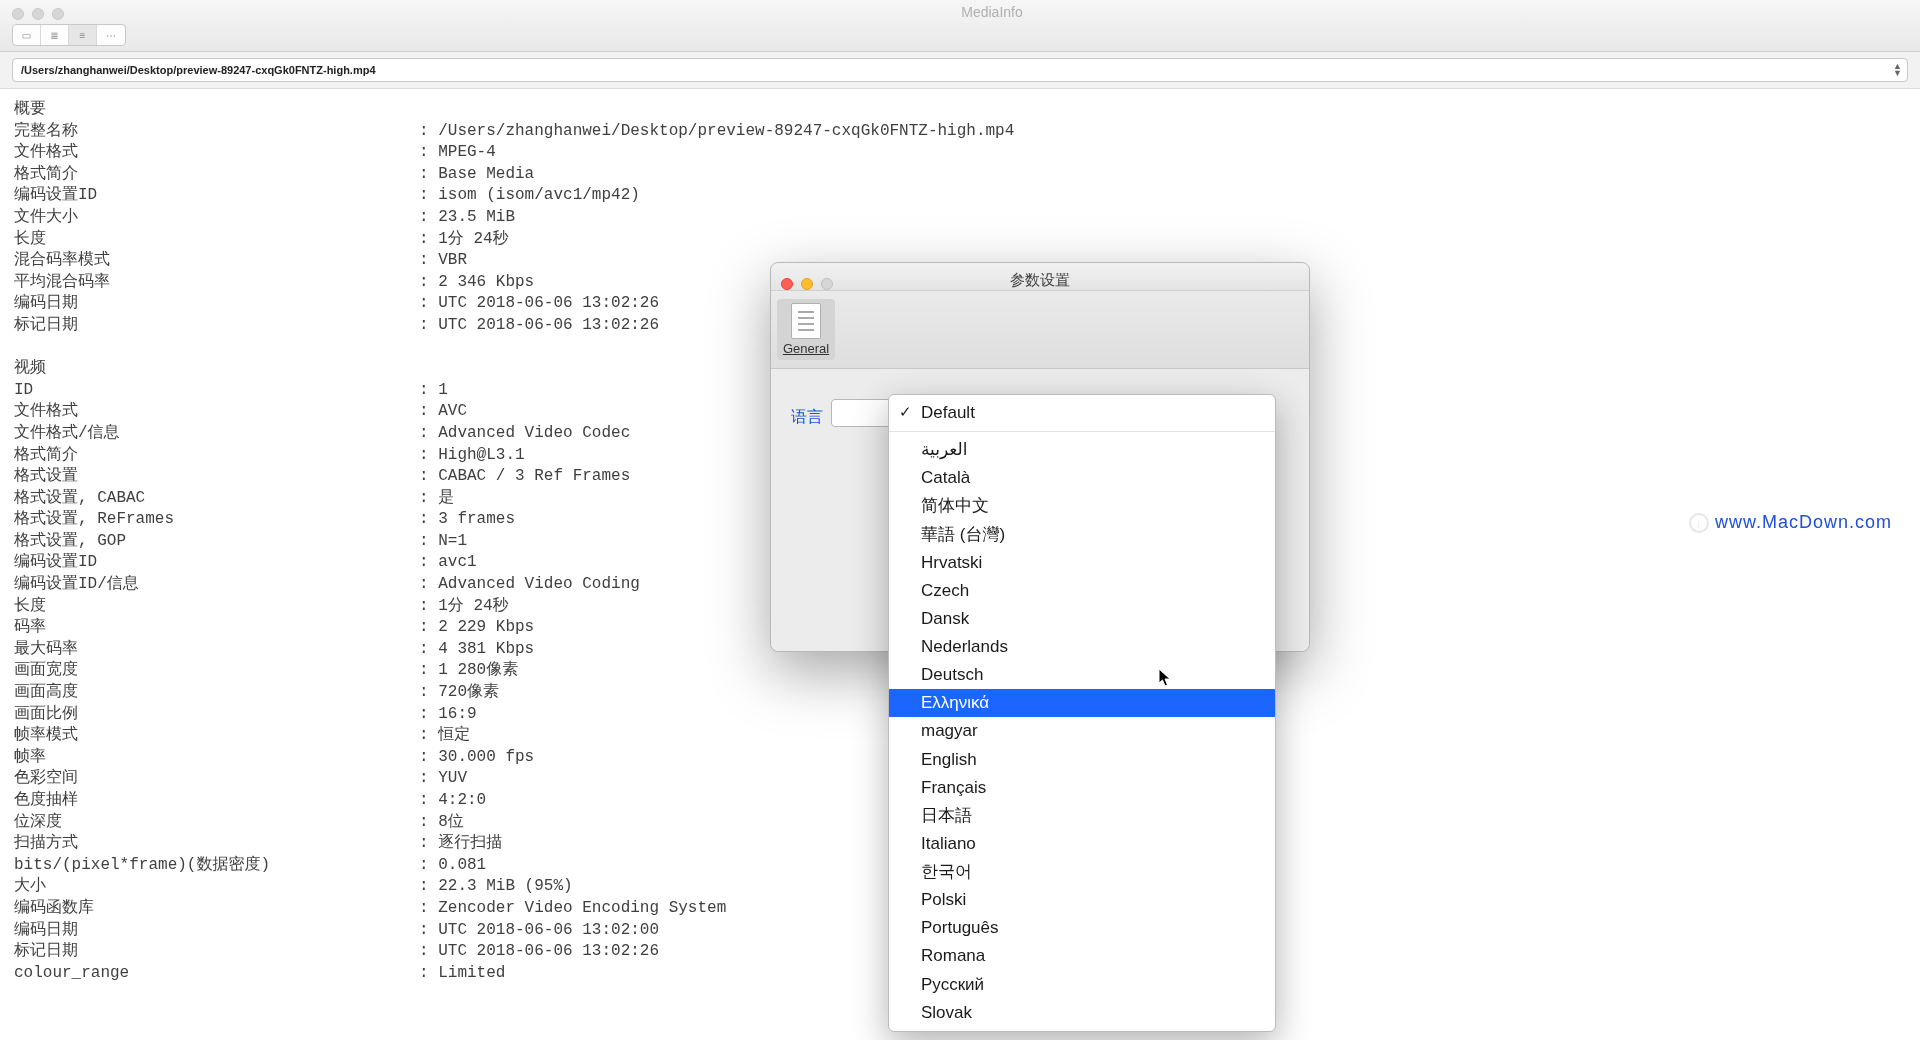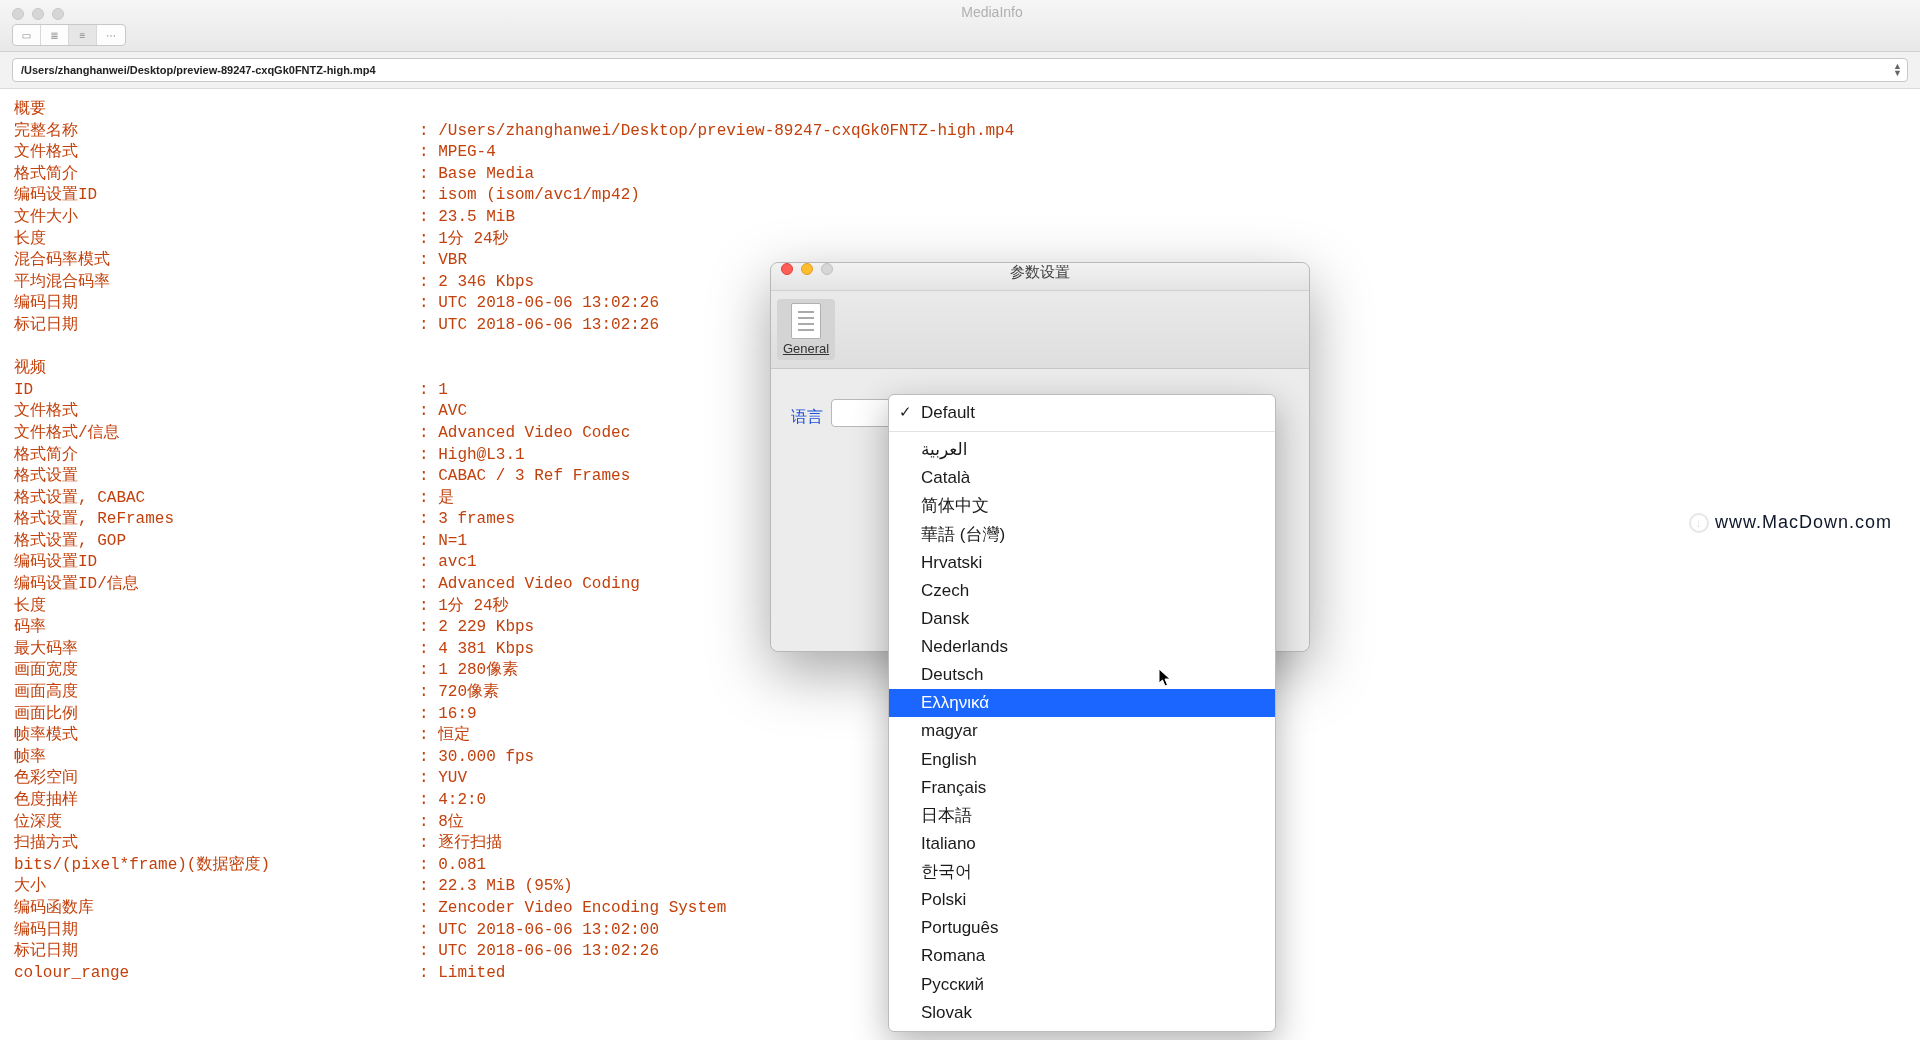--- a/index.html
+++ b/index.html
@@ -83,21 +83,21 @@
   right: 6px; top: 50%; transform: translateY(-50%);
   font-size: 9px; color: #666; line-height: 7px;
 }
 
 
 .info {
   padding: 10px 14px;
   font-family: Menlo, Monaco, "Courier New", monospace;
   font-size: 16px;
   line-height: 1.35;
-  color: #c2410c;
+  color: #404040;
   white-space: pre;
 }
 .row { display: flex; }
 .label { width: 405px; }
 .value { }
 
 
 .prefs {
   position: absolute;
   left: 770px; top: 262px;
@@ -106,21 +106,21 @@
   background: #ececec;
   border: 1px solid #b8b8b8;
   border-radius: 8px;
   box-shadow: 0 20px 60px rgba(0,0,0,0.35);
 }
 .prefs-titlebar {
   height: 28px;
   background: linear-gradient(#f2f2f2,#e4e4e4);
   border-bottom: 1px solid #cfcfcf;
   border-radius: 8px 8px 0 0;
-  display: flex; align-items: flex-start;
+  display: flex; align-items: flex-end;
   position: relative;
 }
 .prefs-titlebar .tl { display:flex; gap:8px; padding-left:10px;}
 .prefs-titlebar .tl .d { width:12px;height:12px;border-radius:50%; }
 .d.red{background:#ff5f57;border:1px solid #e34138;}
 .d.yel{background:#ffbd2e;border:1px solid #e0a020;}
 .d.gry{background:#d6d6d6;border:1px solid #c0c0c0;}
 .prefs-title{position:absolute;left:50%;transform:translateX(-50%);font-size:15px;color:#404040;}
 
 .prefs-toolbar{
@@ -190,21 +190,21 @@
 .cursor {
   position:absolute;
   left: 1158px; top: 668px;
   width: 14px; height: 20px;
   z-index: 60;
 }
 .cursor svg{width:100%;height:100%;}
 
 .watermark{
   position:absolute; right:28px; top:512px;
-  color:#0f172a; font-size:18px; letter-spacing:1px;
+  color:#1d4ed8; font-size:18px; letter-spacing:1px;
   display:flex; align-items:center; gap:6px;
 }
 .watermark .wm-icon{
   width:20px;height:20px;border:2px solid #e6e6e6;border-radius:50%;
   position:relative;
 }
 .watermark .wm-icon::after{
   content:"↓";position:absolute;left:50%;top:50%;transform:translate(-50%,-52%);
   font-size:13px;color:#e6e6e6;
 }

